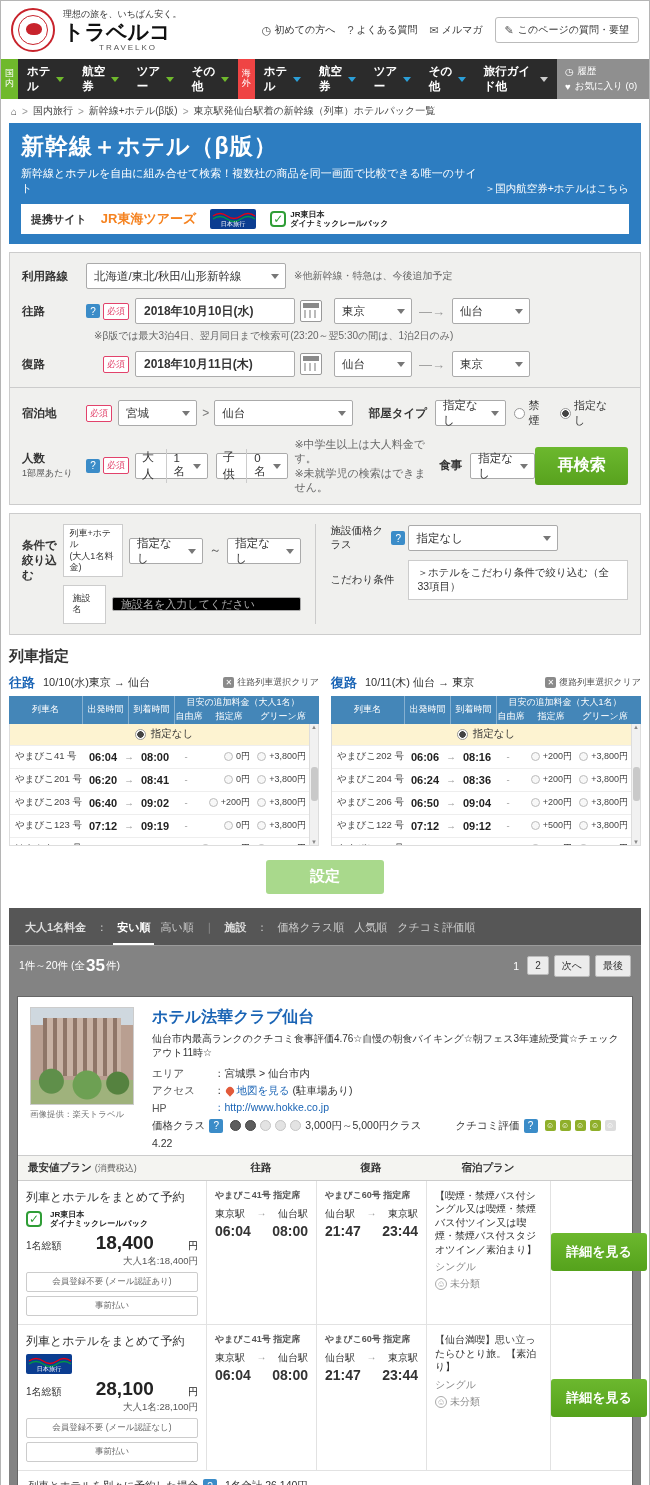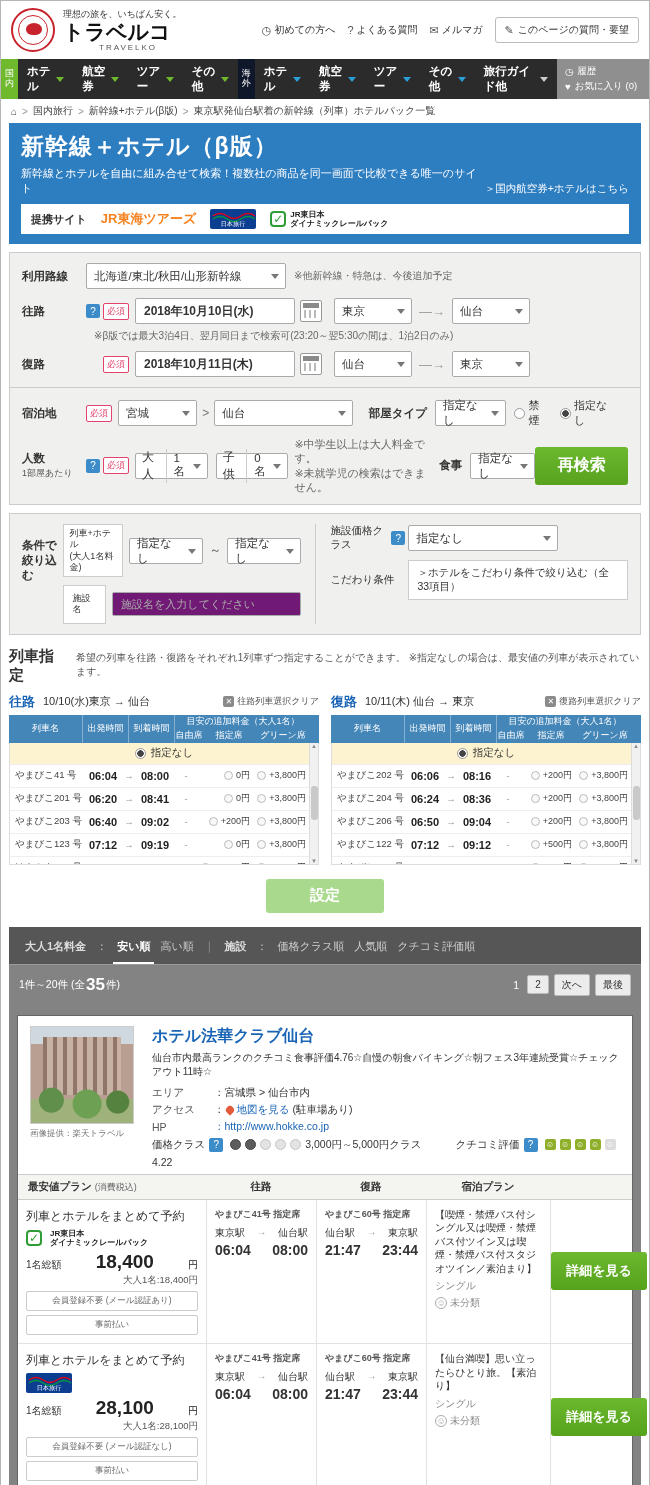--- a/index.html
+++ b/index.html
@@ -21,21 +21,21 @@
   .logo-en { font-size:8px; letter-spacing:2px; color:#555; margin-left:36px; }
   .hd-right { margin-left:auto; display:flex; align-items:center; gap:12px; font-size:10px; color:#333; }
   .hd-link { display:flex; align-items:center; gap:3px; cursor:pointer; }
   .hd-ic { color:#555; font-size:11px; }
   .fb-btn { border:1px solid #bbb; border-radius:3px; padding:5px 9px; background:#fff;
     display:flex; gap:4px; align-items:center; font-size:10px; }
   
   .nav { display:flex; align-items:stretch; background:#2b2b2b; height:40px; color:#fff; }
   .nav-badge { width:17px; font-size:9px; line-height:1.1; color:#fff; display:flex; align-items:center;
     justify-content:center; text-align:center; padding:2px 4px; white-space:pre-line; }
-  .bg-green { background:#6fb92c; } .bg-blue { background:#0f172a; }
+  .bg-green { background:#6fb92c; } .bg-blue { background:#ef4444; }
   .nav-item { display:flex; align-items:center; gap:4px; padding:0 9px; font-size:11.5px; font-weight:bold; cursor:pointer; }
   .car { width:0; height:0; border-left:4px solid transparent; border-right:4px solid transparent; border-top:5px solid #6fb92c; }
   .car.blue { border-top-color:#2b9fd8; } .car.white { border-top-color:#ccc; }
   .nav-side { margin-left:auto; background:#8f8f8f; min-width:92px; padding:2px 8px; font-size:9.5px;
     display:flex; flex-direction:column; justify-content:center; gap:2px; }
   .nav-side div { display:flex; align-items:center; gap:4px; cursor:pointer; }
   
   .bc { display:flex; align-items:center; gap:5px; padding:5px 10px; font-size:10px; color:#444; background:#fff; }
   .bc a { color:#444; text-decoration:none; cursor:pointer; }
   .bc .sep { color:#999; }
@@ -86,21 +86,21 @@
   .notes2 { font-size:11px; color:#666; line-height:1.3; margin-left:6px; }
   
   .filter { display:flex; gap:0; }
   .filter-label { width:46px; font-weight:bold; font-size:11.5px; line-height:1.3; padding-top:14px; }
   .fcol { display:flex; flex-direction:column; gap:8px; padding-right:14px; }
   .fcol.right { border-left:1px solid #ccc; padding-left:14px; padding-right:0; }
   .fpair { display:flex; align-items:center; }
   .mini-lb { background:#fff; border:1px solid #ccc; font-size:9px; color:#333; padding:3px 5px; line-height:1.25;
     margin-right:6px; }
   .mini-lb2 { font-size:10.5px; color:#333; width:78px; flex:0 0 auto; display:flex; align-items:center; }
-  .txtinp { background:#701a75; border:1px solid #aaa; border-radius:2px; height:24px; width:205px;
+  .txtinp { background:#000000; border:1px solid #aaa; border-radius:2px; height:14px; width:205px;
     display:flex; align-items:center; padding:0 8px; font-size:11px; color:#aaa; }
   .link-box { background:#fff; border:1px solid #ccc; font-size:10.5px; padding:5px 8px; color:#333; cursor:pointer; }
   .tilde { margin:0 6px; color:#555; }
   
   .train-sec { margin:12px 8px 0; }
   .train-head { display:flex; align-items:baseline; gap:10px; }
   .train-title { font-size:15px; font-weight:bold; }
   .train-desc { font-size:10px; color:#555; }
   .ttables { display:flex; gap:12px; margin-top:8px; }
   .ttable { width:311px; }
@@ -430,21 +430,20 @@
     <div class="fpair">
       <span class="mini-lb2">こだわり条件</span>
       <span class="link-box">＞ホテルをこだわり条件で絞り込む（全33項目）</span>
     </div>
   </div>
 </div>
 
 <div class="train-sec">
   <div class="train-head">
     <span class="train-title">列車指定</span>
-    <span class="train-desc">希望の列車を往路・復路をそれぞれ1列車ずつ指定することができます。 ※指定なしの場合は、最安値の列車が表示されています。</span>
   </div>
   <div class="ttables">
 
     <div class="ttable">
       <div class="tt-top">
         <span class="tt-dir">往路</span>
         <span class="tt-route">10/10(水)東京 → 仙台</span>
         <span class="tt-clear">
             <span class="xic">✕</span>
             <span>往路列車選択クリア</span>

